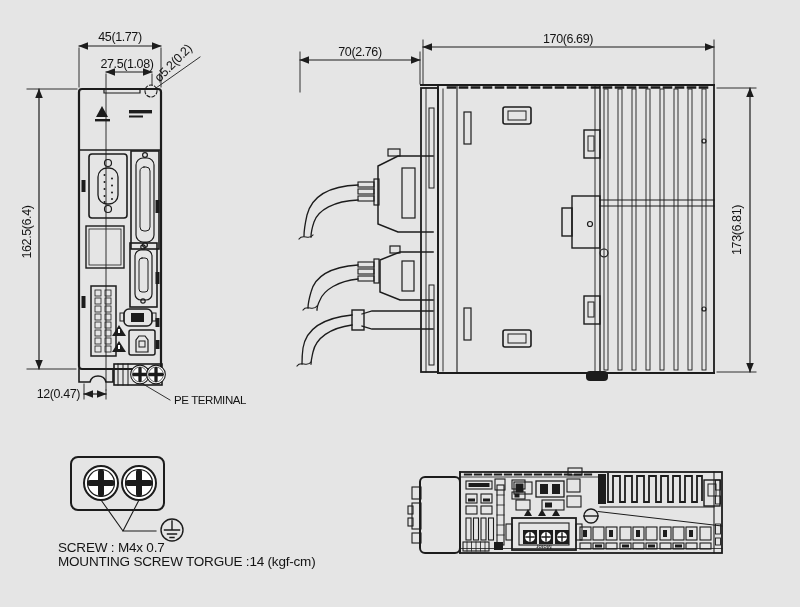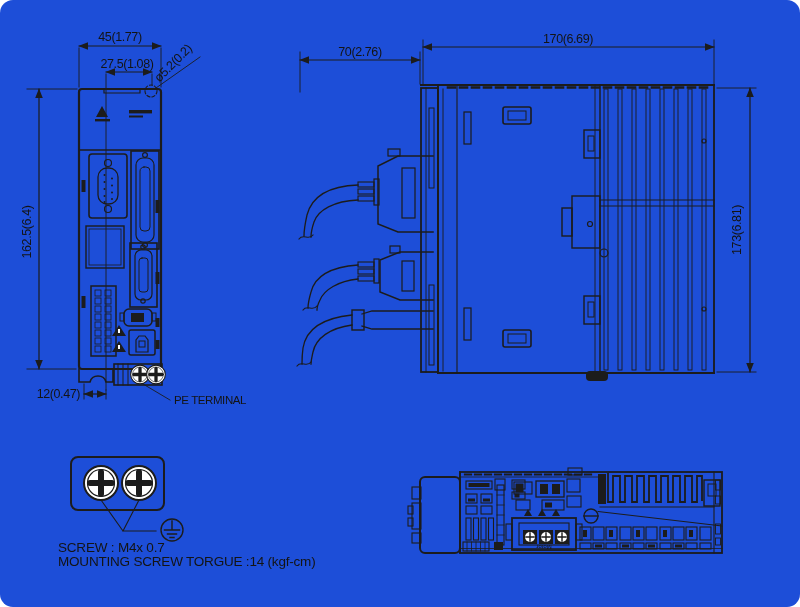--- a/index.html
+++ b/index.html
@@ -1,17 +1,17 @@
 <!DOCTYPE html>
 <html><head>
 <meta charset="utf-8">
 <style>
   html,body{margin:0;padding:0;background:#ffffff;}
-  .canvas{position:relative;width:800px;height:607px;background:#1d4ed8;overflow:hidden;
-          font-family:"Liberation Sans", sans-serif;border-radius:13px;}
+  .canvas{position:relative;width:800px;height:607px;background:#e5e5e5;overflow:hidden;
+          font-family:"Liberation Sans", sans-serif;}
   svg{display:block;}
   .dim{fill:#141414;stroke:none;font-family:"Liberation Sans", sans-serif;
        font-size:12.5px;letter-spacing:-0.4px;}
   .dim-small{font-size:11.5px;}
   .note{font-size:13.5px;letter-spacing:-0.2px;}
   .tiny{font-size:6px;letter-spacing:0;}
 </style>
 </head>
 <body>
 

